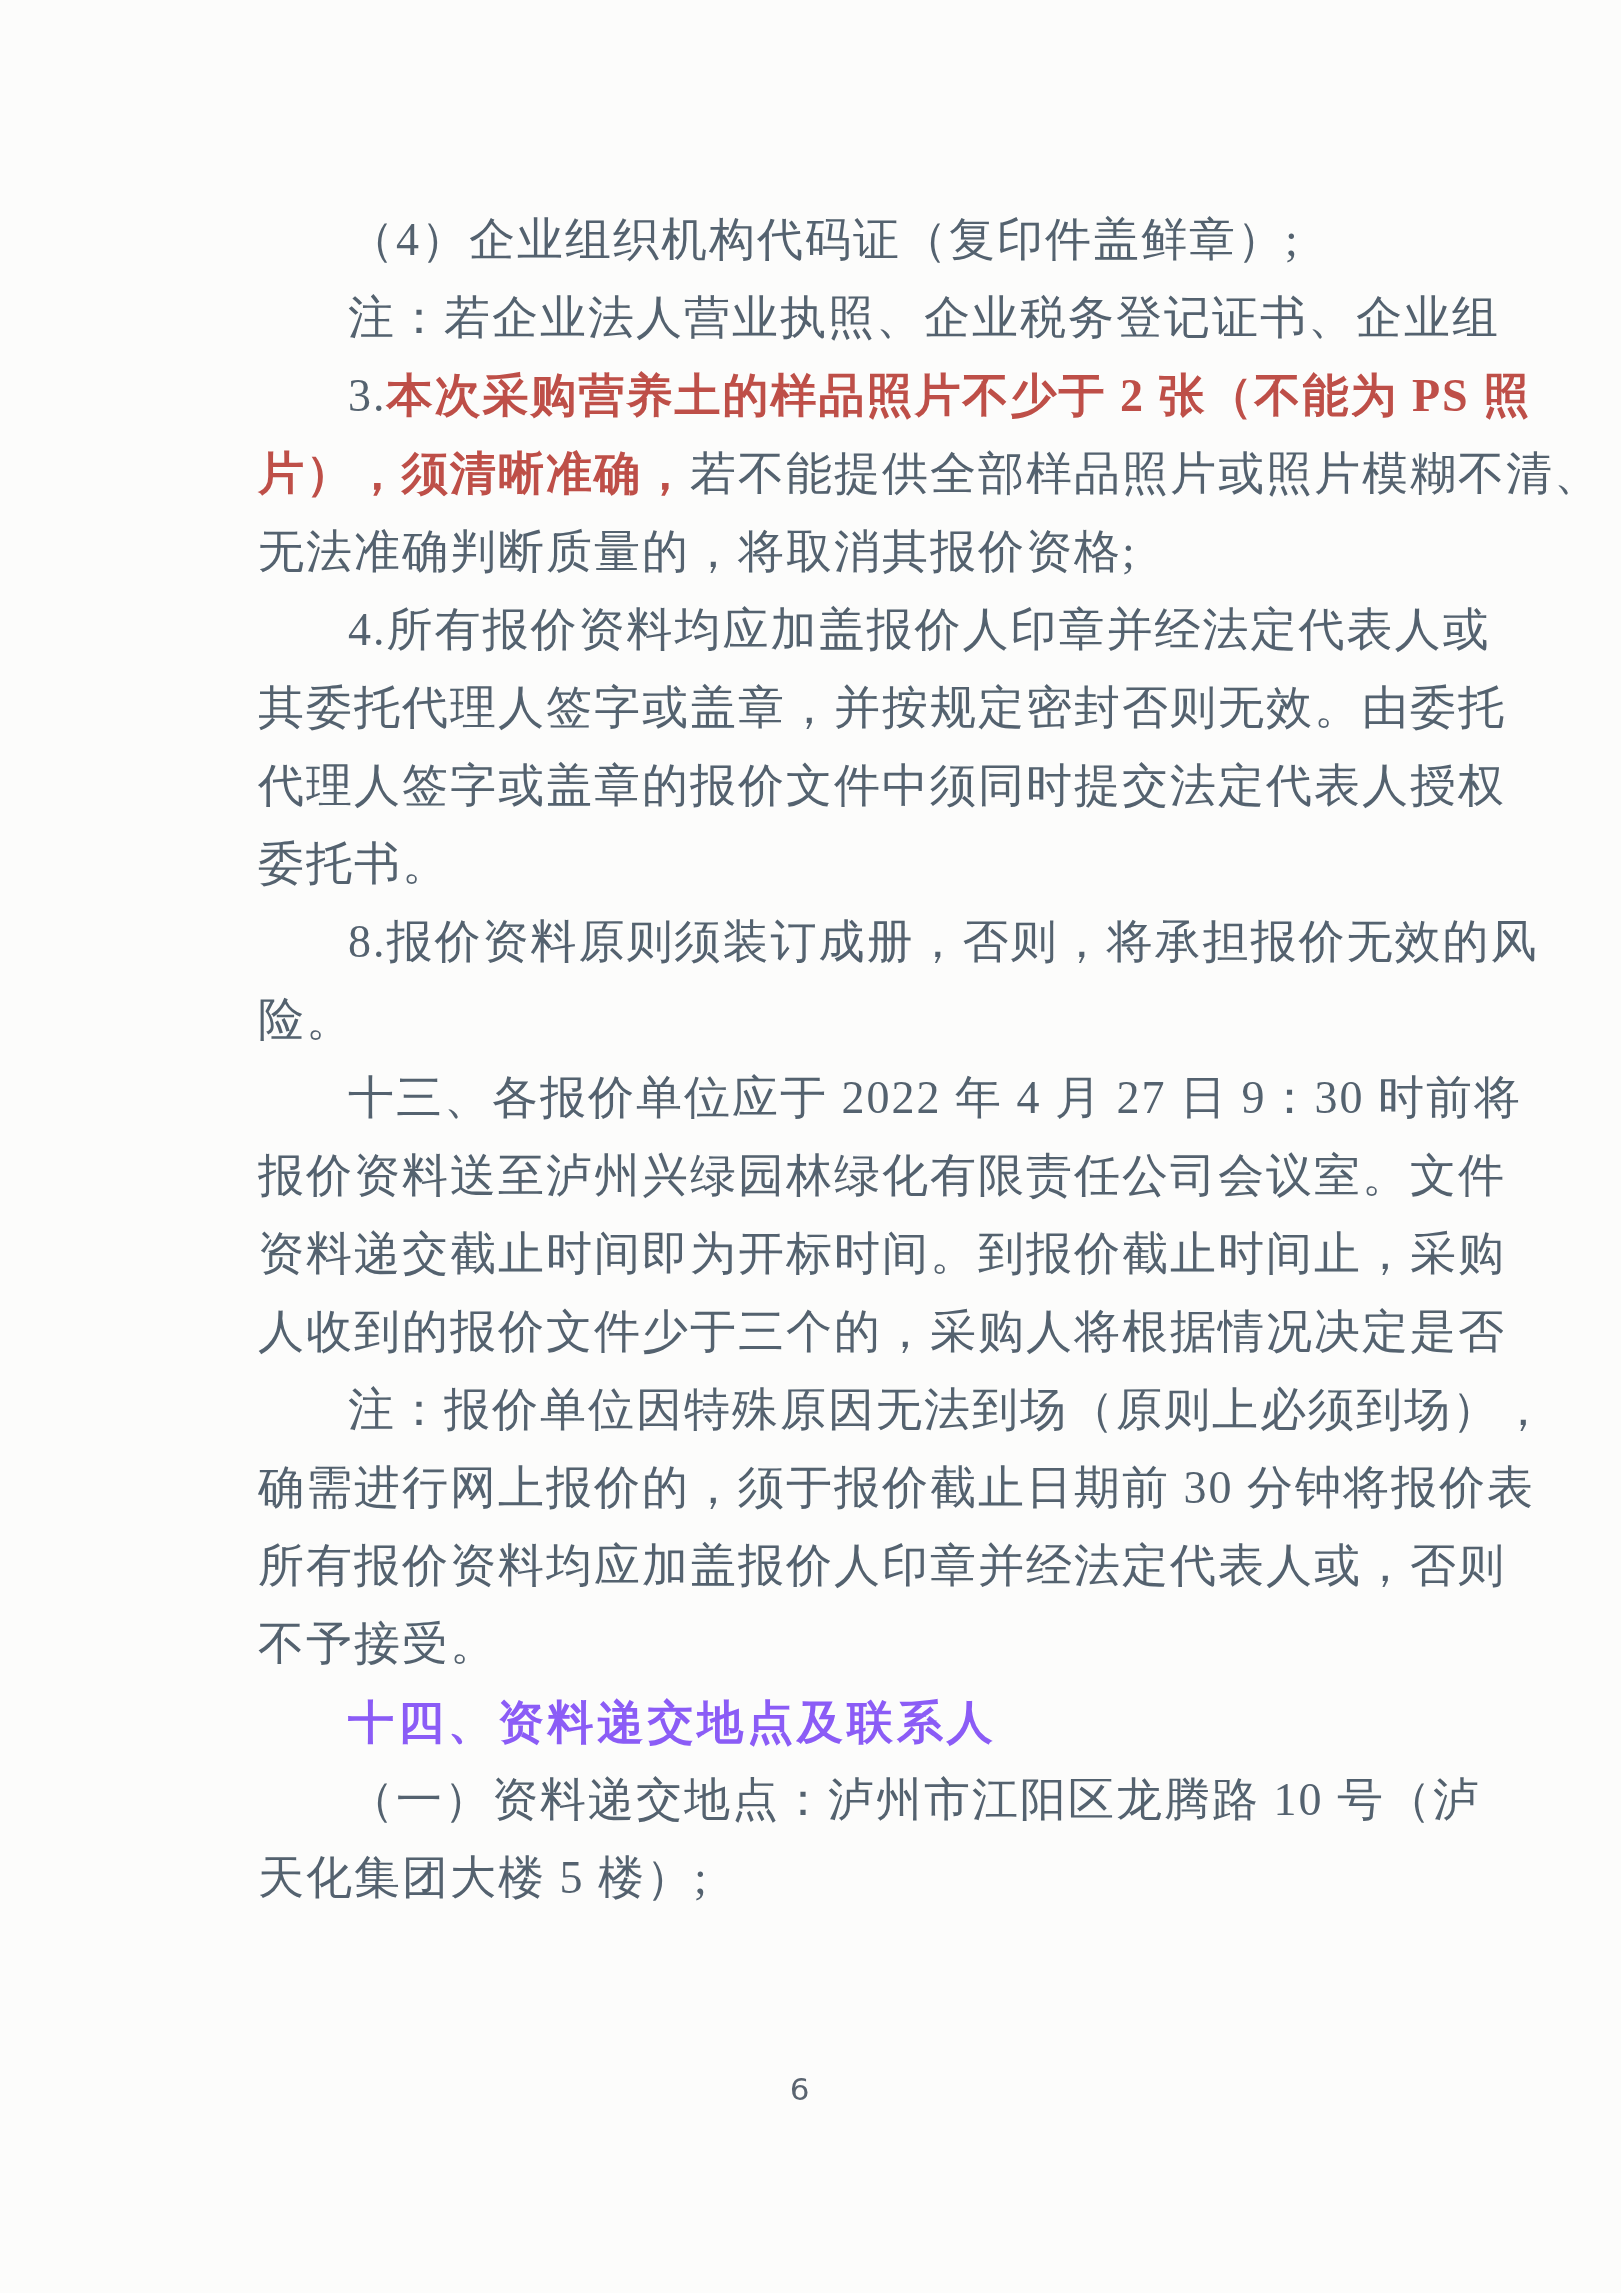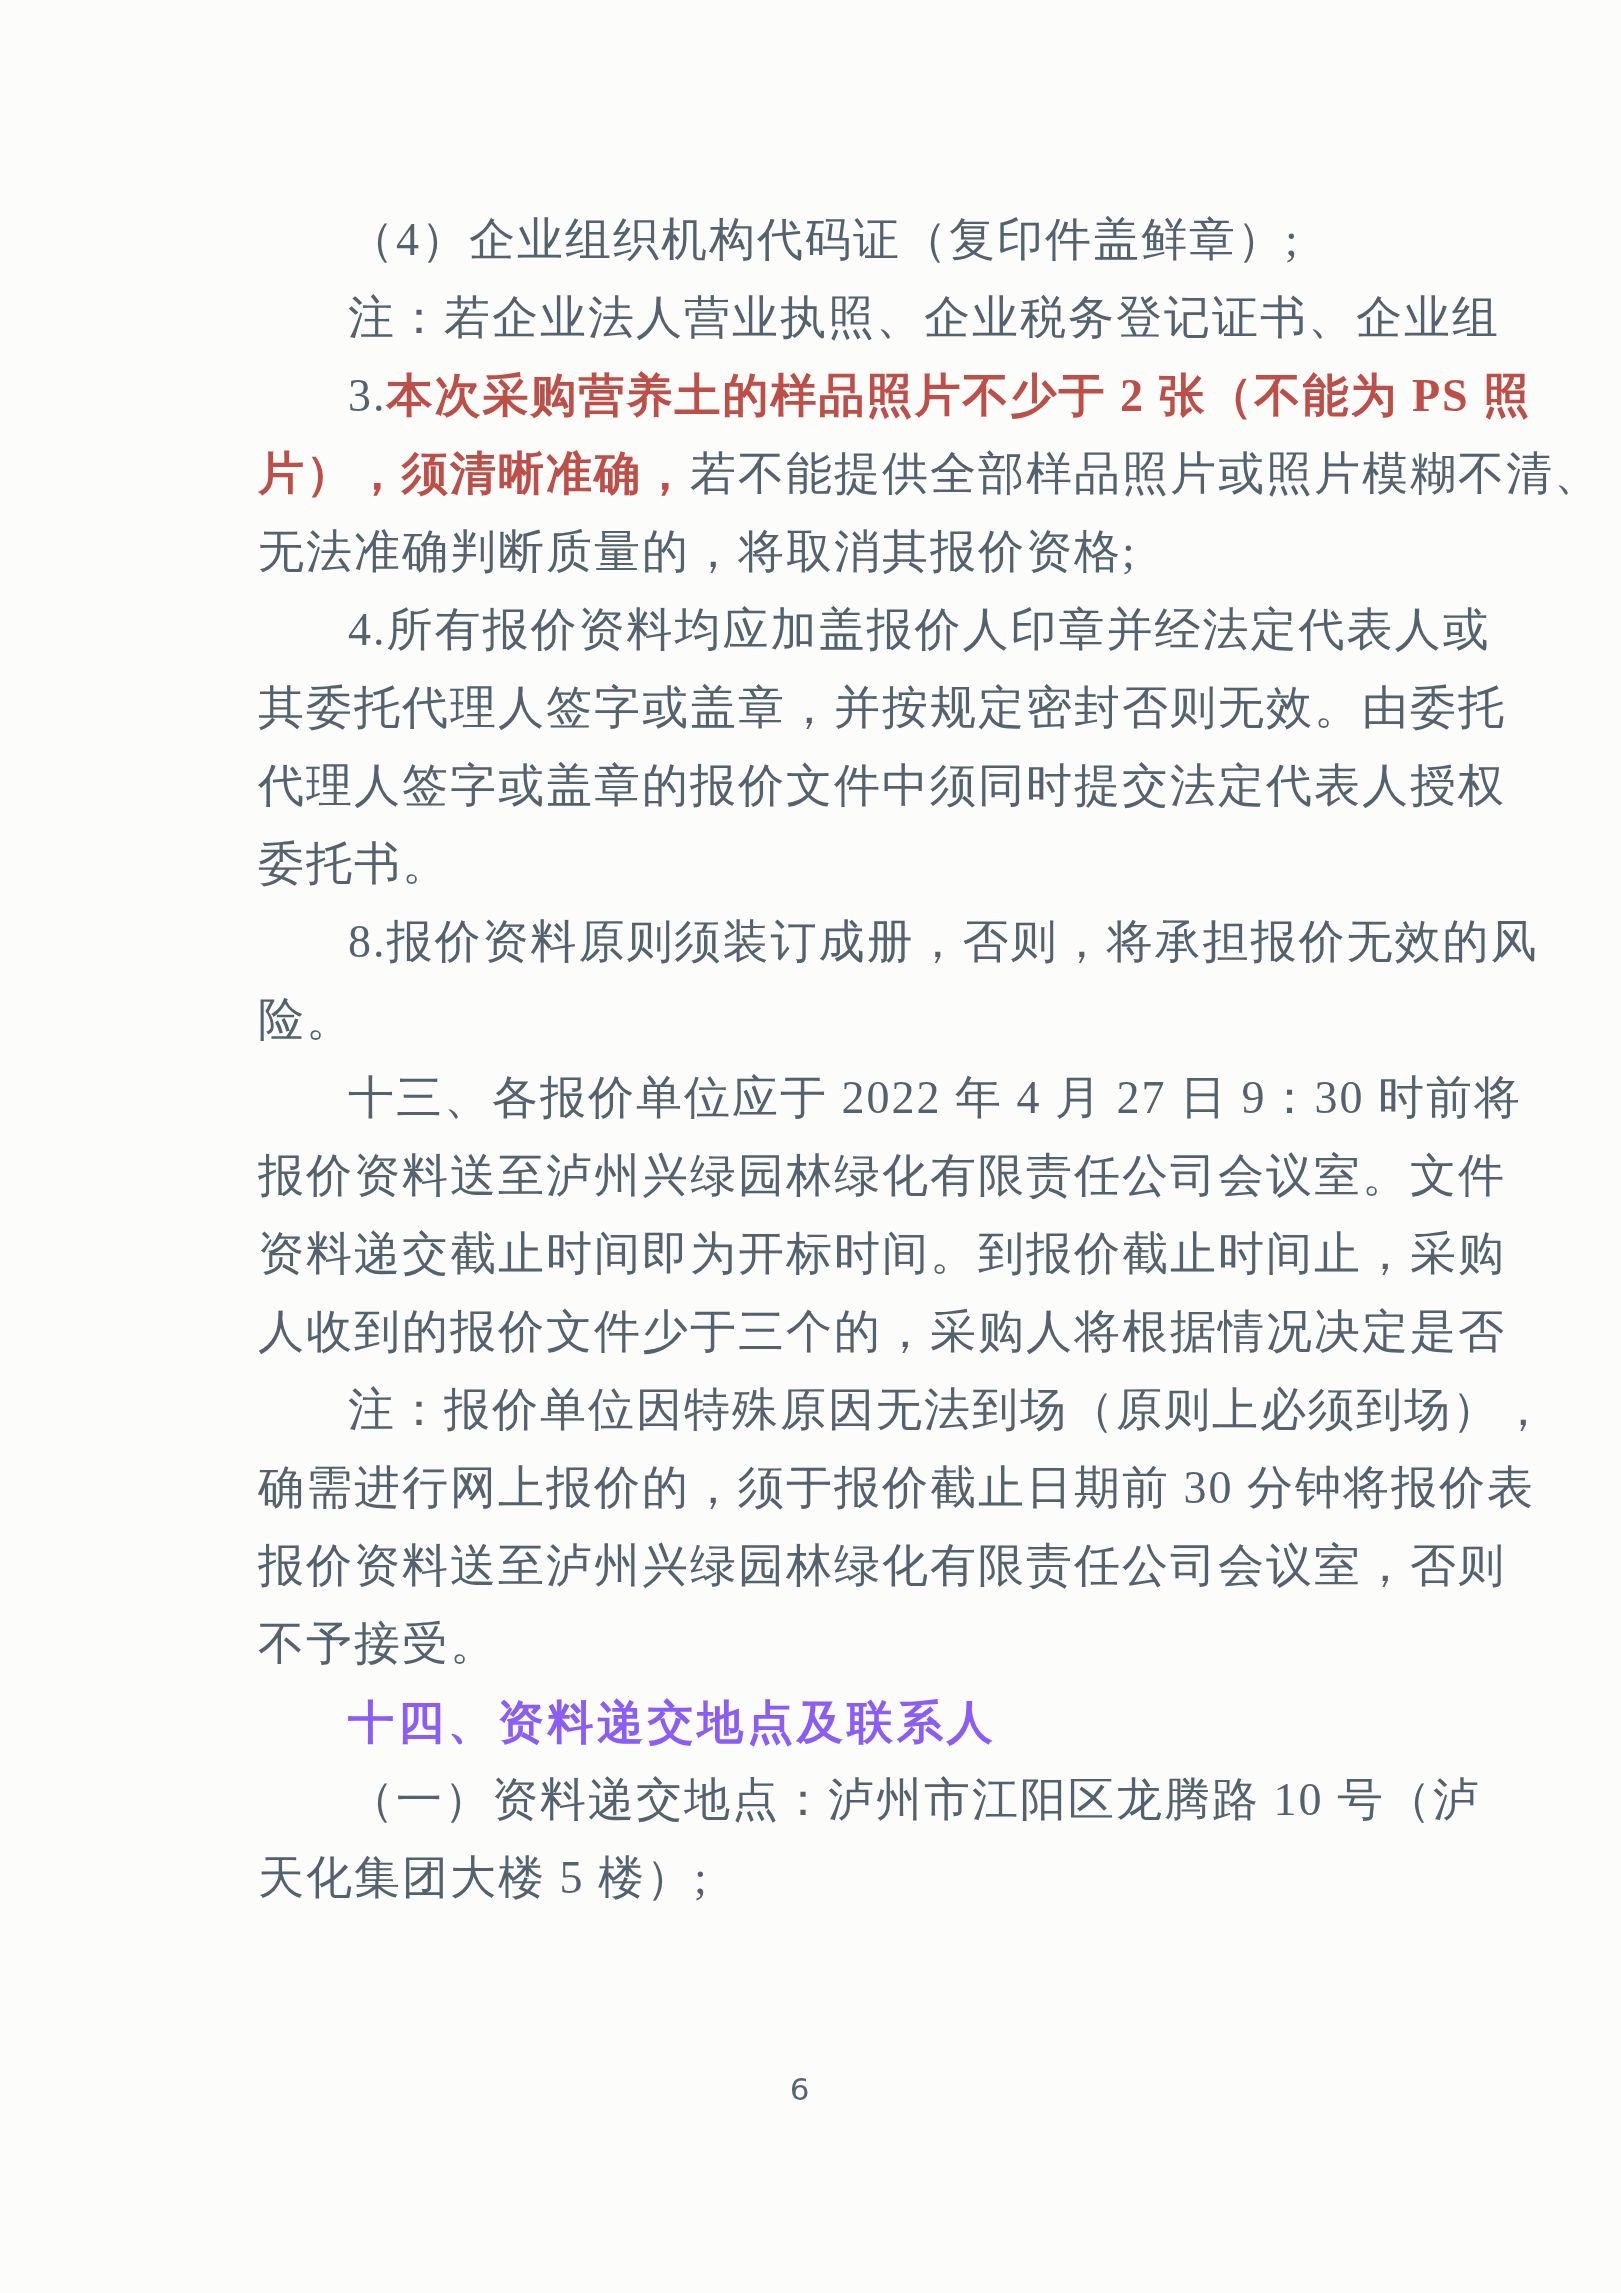--- a/index.html
+++ b/index.html
@@ -85,21 +85,21 @@
 
     <div class="line"><span class="seg">资料递交截止时间即为开标时间。到报价截止时间止，采购</span></div>
 
     <div class="line"><span class="seg">人收到的报价文件少于三个的，采购人将根据情况决定是否</span></div>
 
 
     <div class="line ind"><span class="seg">注：报价单位因特殊原因无法到场（原则上必须到场），</span></div>
 
     <div class="line"><span class="seg">确需进行网上报价的，须于报价截止日期前 30 分钟将报价表</span></div>
 
-    <div class="line"><span class="seg">报价资料送至泸州兴绿园林绿化有限责任公司会议室，否则</span></div>
+    <div class="line"><span class="seg">所有报价资料均应加盖报价人印章并经法定代表人或，否则</span></div>
 
     <div class="line"><span class="seg">不予接受。</span></div>
 
     <div class="line ind"><span class="seg heading">十四、资料递交地点及联系人</span></div>
 
     <div class="line ind"><span class="seg">（一）资料递交地点：泸州市江阳区龙腾路 10 号（泸</span></div>
 
     <div class="line"><span class="seg">天化集团大楼 5 楼）;</span></div>
 
   </div>

